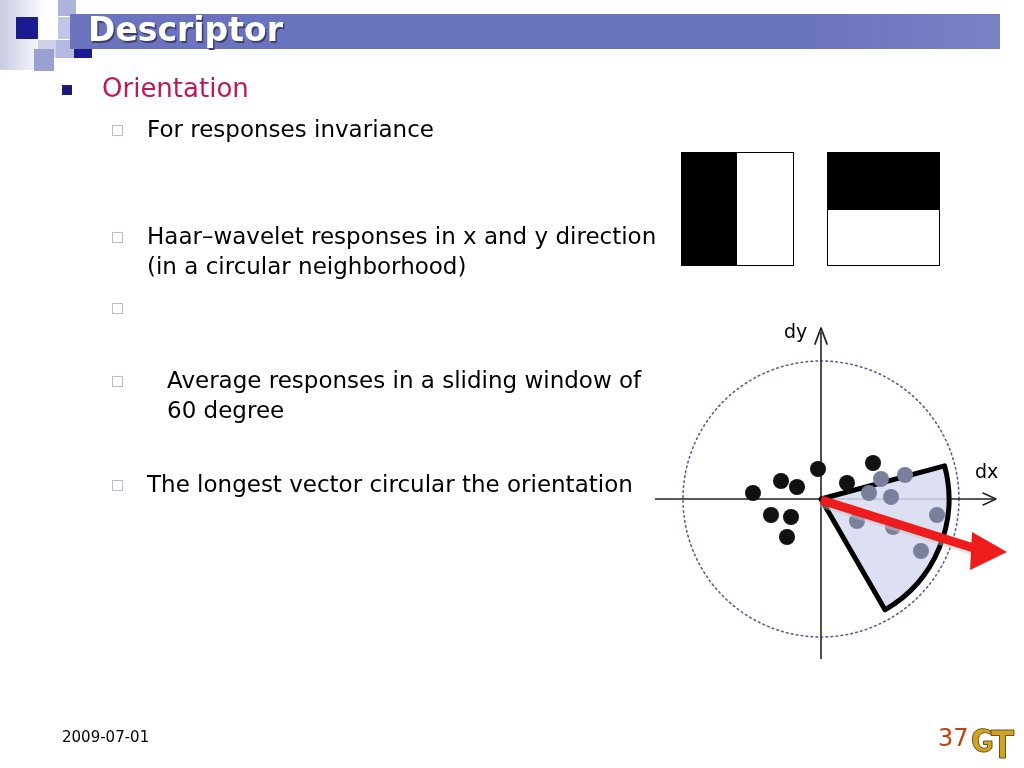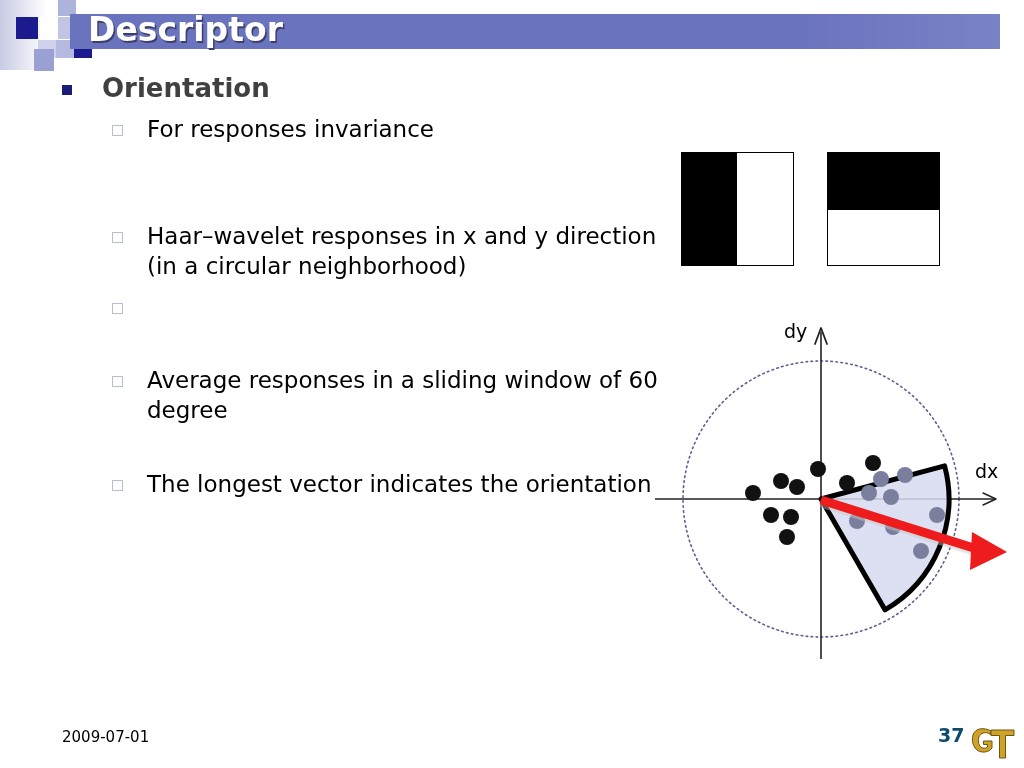--- a/index.html
+++ b/index.html
@@ -74,23 +74,22 @@
   }
   .lvl1 .marker {
     width: 10px; height: 10px;
     background: #1b1b7a;
     margin-top: 13px;
     flex: 0 0 auto;
   }
   .lvl1 .txt {
     margin-left: 30px;
     font-size: 26px;
-    color: #404040;
+    color: #be185d;
     line-height: 32px;
-    font-weight: bold;
   }
   .lvl2 {
     position: absolute;
     left: 112px;
     width: 560px;
     display: flex;
     align-items: flex-start;
   }
   .lvl2 .marker {
     width: 9px; height: 9px;
@@ -138,23 +137,23 @@
     position: absolute;
     left: 62px;
     top: 728px;
     font-size: 15px;
     color: #000000;
   }
   .footer-page {
     position: absolute;
     left: 938px;
     top: 724px;
-    font-size: 19px;
-    font-weight: bold;
-    color: #0c4a6e;
+    font-size: 24px;
+    font-weight: normal;
+    color: #c2410c;
   }
   .gt-logo {
     position: absolute;
     left: 970px;
     top: 726px;
     width: 46px;
     height: 36px;
   }
 </style>
 </head>
@@ -197,28 +196,28 @@
 
     <div class="lvl2" style="top:117px;margin-top:34px;">
       <div class="marker"></div>
       <div class="txt">Haar–wavelet responses in x and y direction (in a circular neighborhood)</div>
     </div>
 
     <div class="lvl2" style="top:222px;">
       <div class="marker"></div>
     </div>
 
-    <div class="lvl2" style="top:295px;">
+    <div class="lvl2" style="top:295px;gap:20px;">
       <div class="marker"></div>
       <div class="txt">Average responses in a sliding window of 60 degree</div>
     </div>
 
     <div class="lvl2" style="top:399px;">
       <div class="marker"></div>
-      <div class="txt">The longest vector indicates the orientation</div>
+      <div class="txt">The longest vector circular the orientation</div>
     </div>
   </div>
 
   <div class="haar" style="left:681px; top:152px; width:113px; height:114px;">
     <div class="blk" style="left:0px; top:0px; width:55px; height:100%;"></div>
   </div>
 
   <div class="haar" style="left:827px; top:152px; width:113px; height:114px;">
     <div class="blk" style="left:0px; top:0px; width:100%; height:57px;"></div>
   </div>

